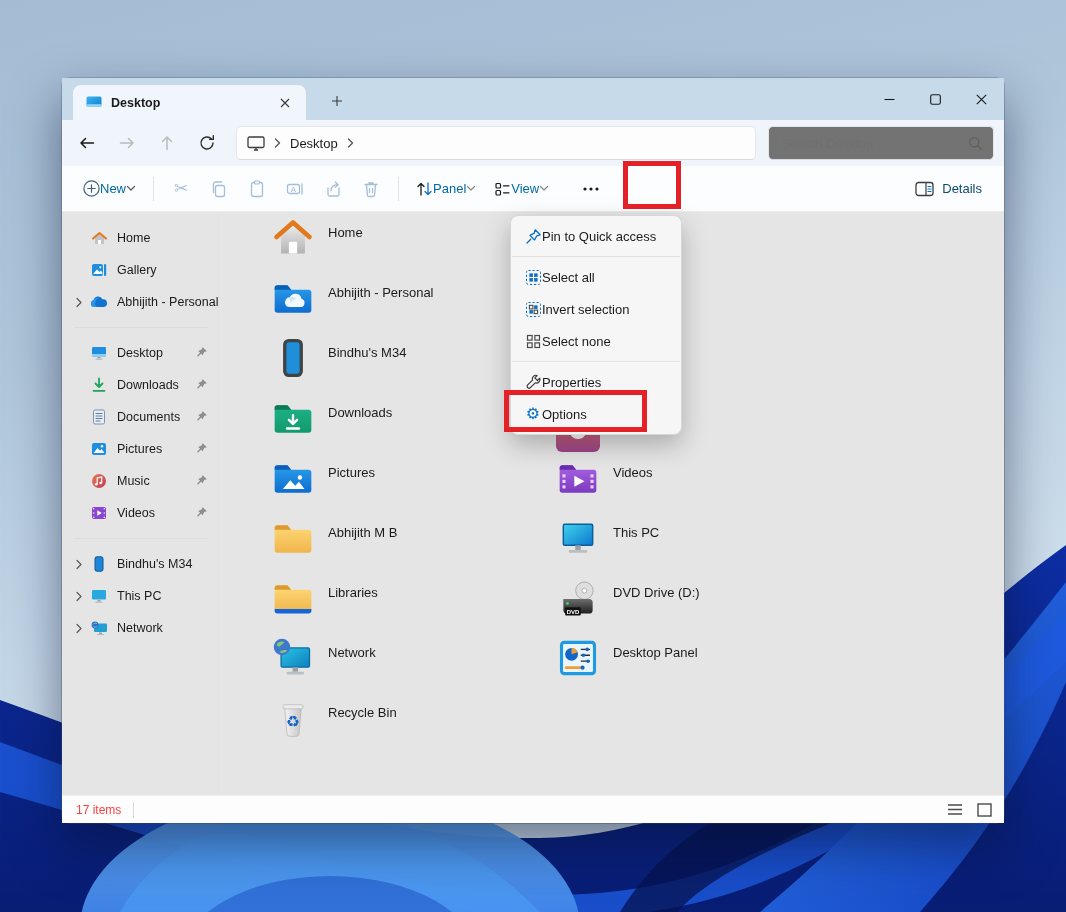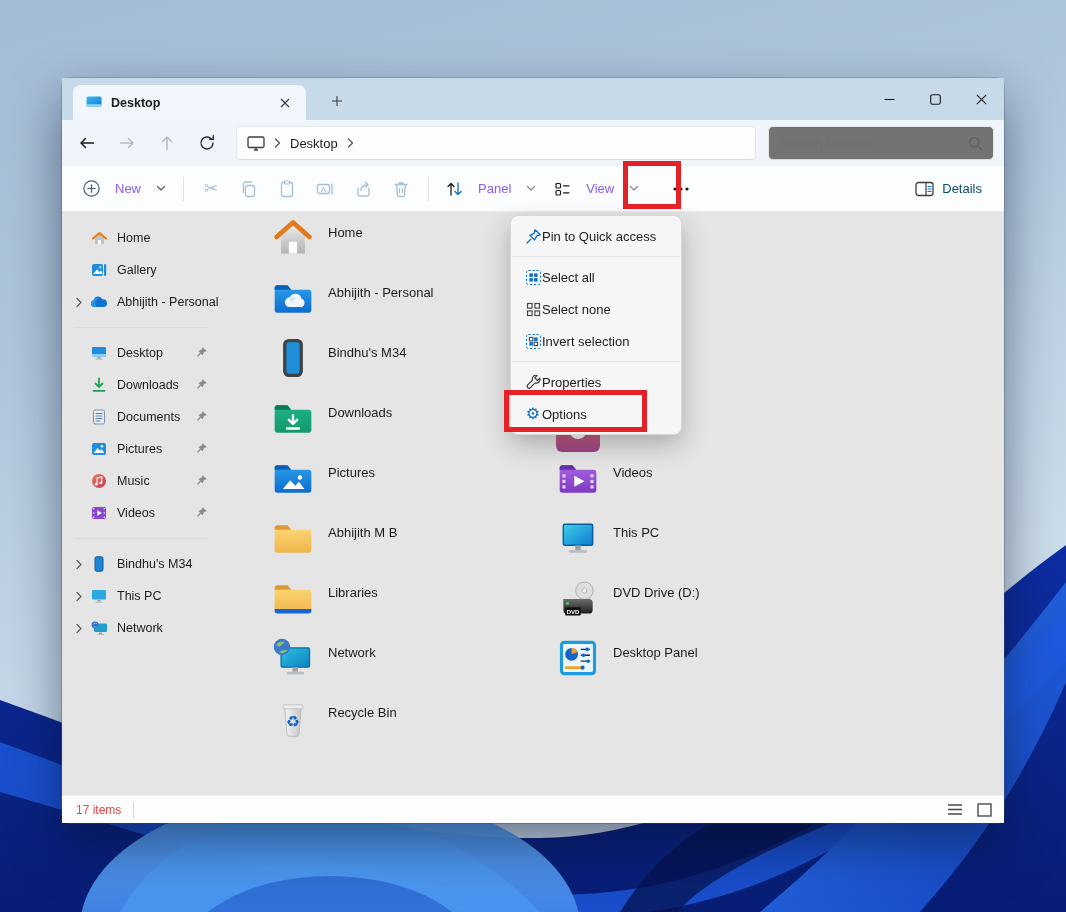--- a/index.html
+++ b/index.html
@@ -33,21 +33,21 @@
   .addressbar { margin-left:8px; width:520px; height:34px; background:#fdfdfd; border:1px solid #e2e7ec; border-bottom-color:#d5dbe1;
     border-radius:5px; display:flex; align-items:center; padding:0 10px; gap:8px; }
   .crumb { font-size:13px; color:#1b1b1b; }
   .searchbox { margin-left:10px; flex:1; height:34px; background:#737373; border:1px solid #e2e7ec; border-bottom-color:#d5dbe1;
     border-radius:5px; display:flex; align-items:center; padding:0 10px 0 12px; }
   .searchbox input { border:none; outline:none; background:transparent; flex:1; font-size:13px; color:#1b1b1b; font-family:"Liberation Sans",sans-serif; }
   .searchbox input::placeholder { color:#707070; }
 
   
   .toolbar { height:46px; background:#fbfdfe; border-bottom:1px solid #e8eaec; display:flex; align-items:center; padding:0 12px; flex:none; position:relative; }
-  .tbtn { display:flex; align-items:center; gap:15px; padding:0 9px; height:34px; border-radius:5px; font-size:13px; color:#8b5cf6; }
+  .tbtn { display:flex; align-items:center; gap:0; padding:0 9px; height:34px; border-radius:5px; font-size:13px; color:#0369a1; }
   .tb-ico { width:38px; height:34px; display:flex; align-items:center; justify-content:center; border-radius:5px; }
   .tdiv { width:1px; height:24px; background:#dfe3e6; margin:0 8px; }
   .details-btn { position:absolute; right:14px; display:flex; align-items:center; gap:8px; font-size:13px; color:#0c4a6e; height:34px; padding:0 8px; }
   .scissors { font-size:17px; color:#a5bfd6; }
 
   
   .body { flex:1; display:flex; min-height:0; background:#e5e5e5; position:relative; }
   .sidebar { width:156px; flex:none; padding-top:10px; position:relative; }
   .sidebar-divider { height:1px; background:#dcdcdc; margin:9px 10px 9px 12px; }
   .sitem { height:32px; display:flex; align-items:center; position:relative; border-radius:5px; margin:0 4px; }
@@ -753,40 +753,40 @@
             <rect x="9.1" y="4.4" width="3.5" height="3.5" fill="#0b6fc2"></rect>
           <rect x="4.4" y="9.1" width="3.5" height="3.5" fill="#0b6fc2"></rect>
             <rect x="9.1" y="9.1" width="3.5" height="3.5" fill="#0b6fc2"></rect>
         </svg>
       </span>
       <span>Select all</span>
     </div>
     <div class="mitem">
       <span class="mi-ico">
         <svg width="17" height="17" viewBox="0 0 17 17">
-          <rect x="2.5" y="2.5" width="4.6" height="4.6" fill="none" stroke="#4a4a4a" stroke-width="1.2"></rect>
-          <rect x="9.9" y="2.5" width="4.6" height="4.6" fill="none" stroke="#4a4a4a" stroke-width="1.2"></rect>
-          <rect x="2.5" y="9.9" width="4.6" height="4.6" fill="none" stroke="#4a4a4a" stroke-width="1.2"></rect>
-          <rect x="9.9" y="9.9" width="4.6" height="4.6" fill="none" stroke="#4a4a4a" stroke-width="1.2"></rect>
-        </svg>
-      </span>
-      <span>Select none</span>
-    </div>
-    <div class="mitem">
-      <span class="mi-ico">
-        <svg width="17" height="17" viewBox="0 0 17 17">
           <rect x="1.5" y="1.5" width="14" height="14" rx="2" fill="none" stroke="#0b6fc2" stroke-width="1" stroke-dasharray="2.2 1.8"></rect>
           <rect x="4.4" y="4.4" width="3.5" height="3.5" fill="none" stroke="#4a4a4a" stroke-width="1.1"></rect>
           <rect x="9.1" y="4.4" width="3.5" height="3.5" fill="#0b6fc2"></rect>
           <rect x="4.4" y="9.1" width="3.5" height="3.5" fill="#0b6fc2"></rect>
           <rect x="9.1" y="9.1" width="3.5" height="3.5" fill="none" stroke="#4a4a4a" stroke-width="1.1"></rect>
         </svg>
       </span>
       <span>Invert selection</span>
     </div>
+    <div class="mitem">
+      <span class="mi-ico">
+        <svg width="17" height="17" viewBox="0 0 17 17">
+          <rect x="2.5" y="2.5" width="4.6" height="4.6" fill="none" stroke="#4a4a4a" stroke-width="1.2"></rect>
+          <rect x="9.9" y="2.5" width="4.6" height="4.6" fill="none" stroke="#4a4a4a" stroke-width="1.2"></rect>
+          <rect x="2.5" y="9.9" width="4.6" height="4.6" fill="none" stroke="#4a4a4a" stroke-width="1.2"></rect>
+          <rect x="9.9" y="9.9" width="4.6" height="4.6" fill="none" stroke="#4a4a4a" stroke-width="1.2"></rect>
+        </svg>
+      </span>
+      <span>Select none</span>
+    </div>
     <div class="msep"></div>
     <div class="mitem">
       <span class="mi-ico">
         <svg width="17" height="17" viewBox="0 0 17 17">
           <path d="M14.8 4.2 a3.6 3.6 0 0 1 -4.6 4.6 L5.4 13.6 a1.9 1.9 0 0 1 -2.7-2.7 L7.5 6.1 a3.6 3.6 0 0 1 4.6-4.6 L9.8 3.8 l2.7 2.7 2.3-2.3 Z" fill="none" stroke="#3a3a3a" stroke-width="1.2" stroke-linejoin="round"></path>
         </svg>
       </span>
       <span>Properties</span>
     </div>
     <div class="mitem">

